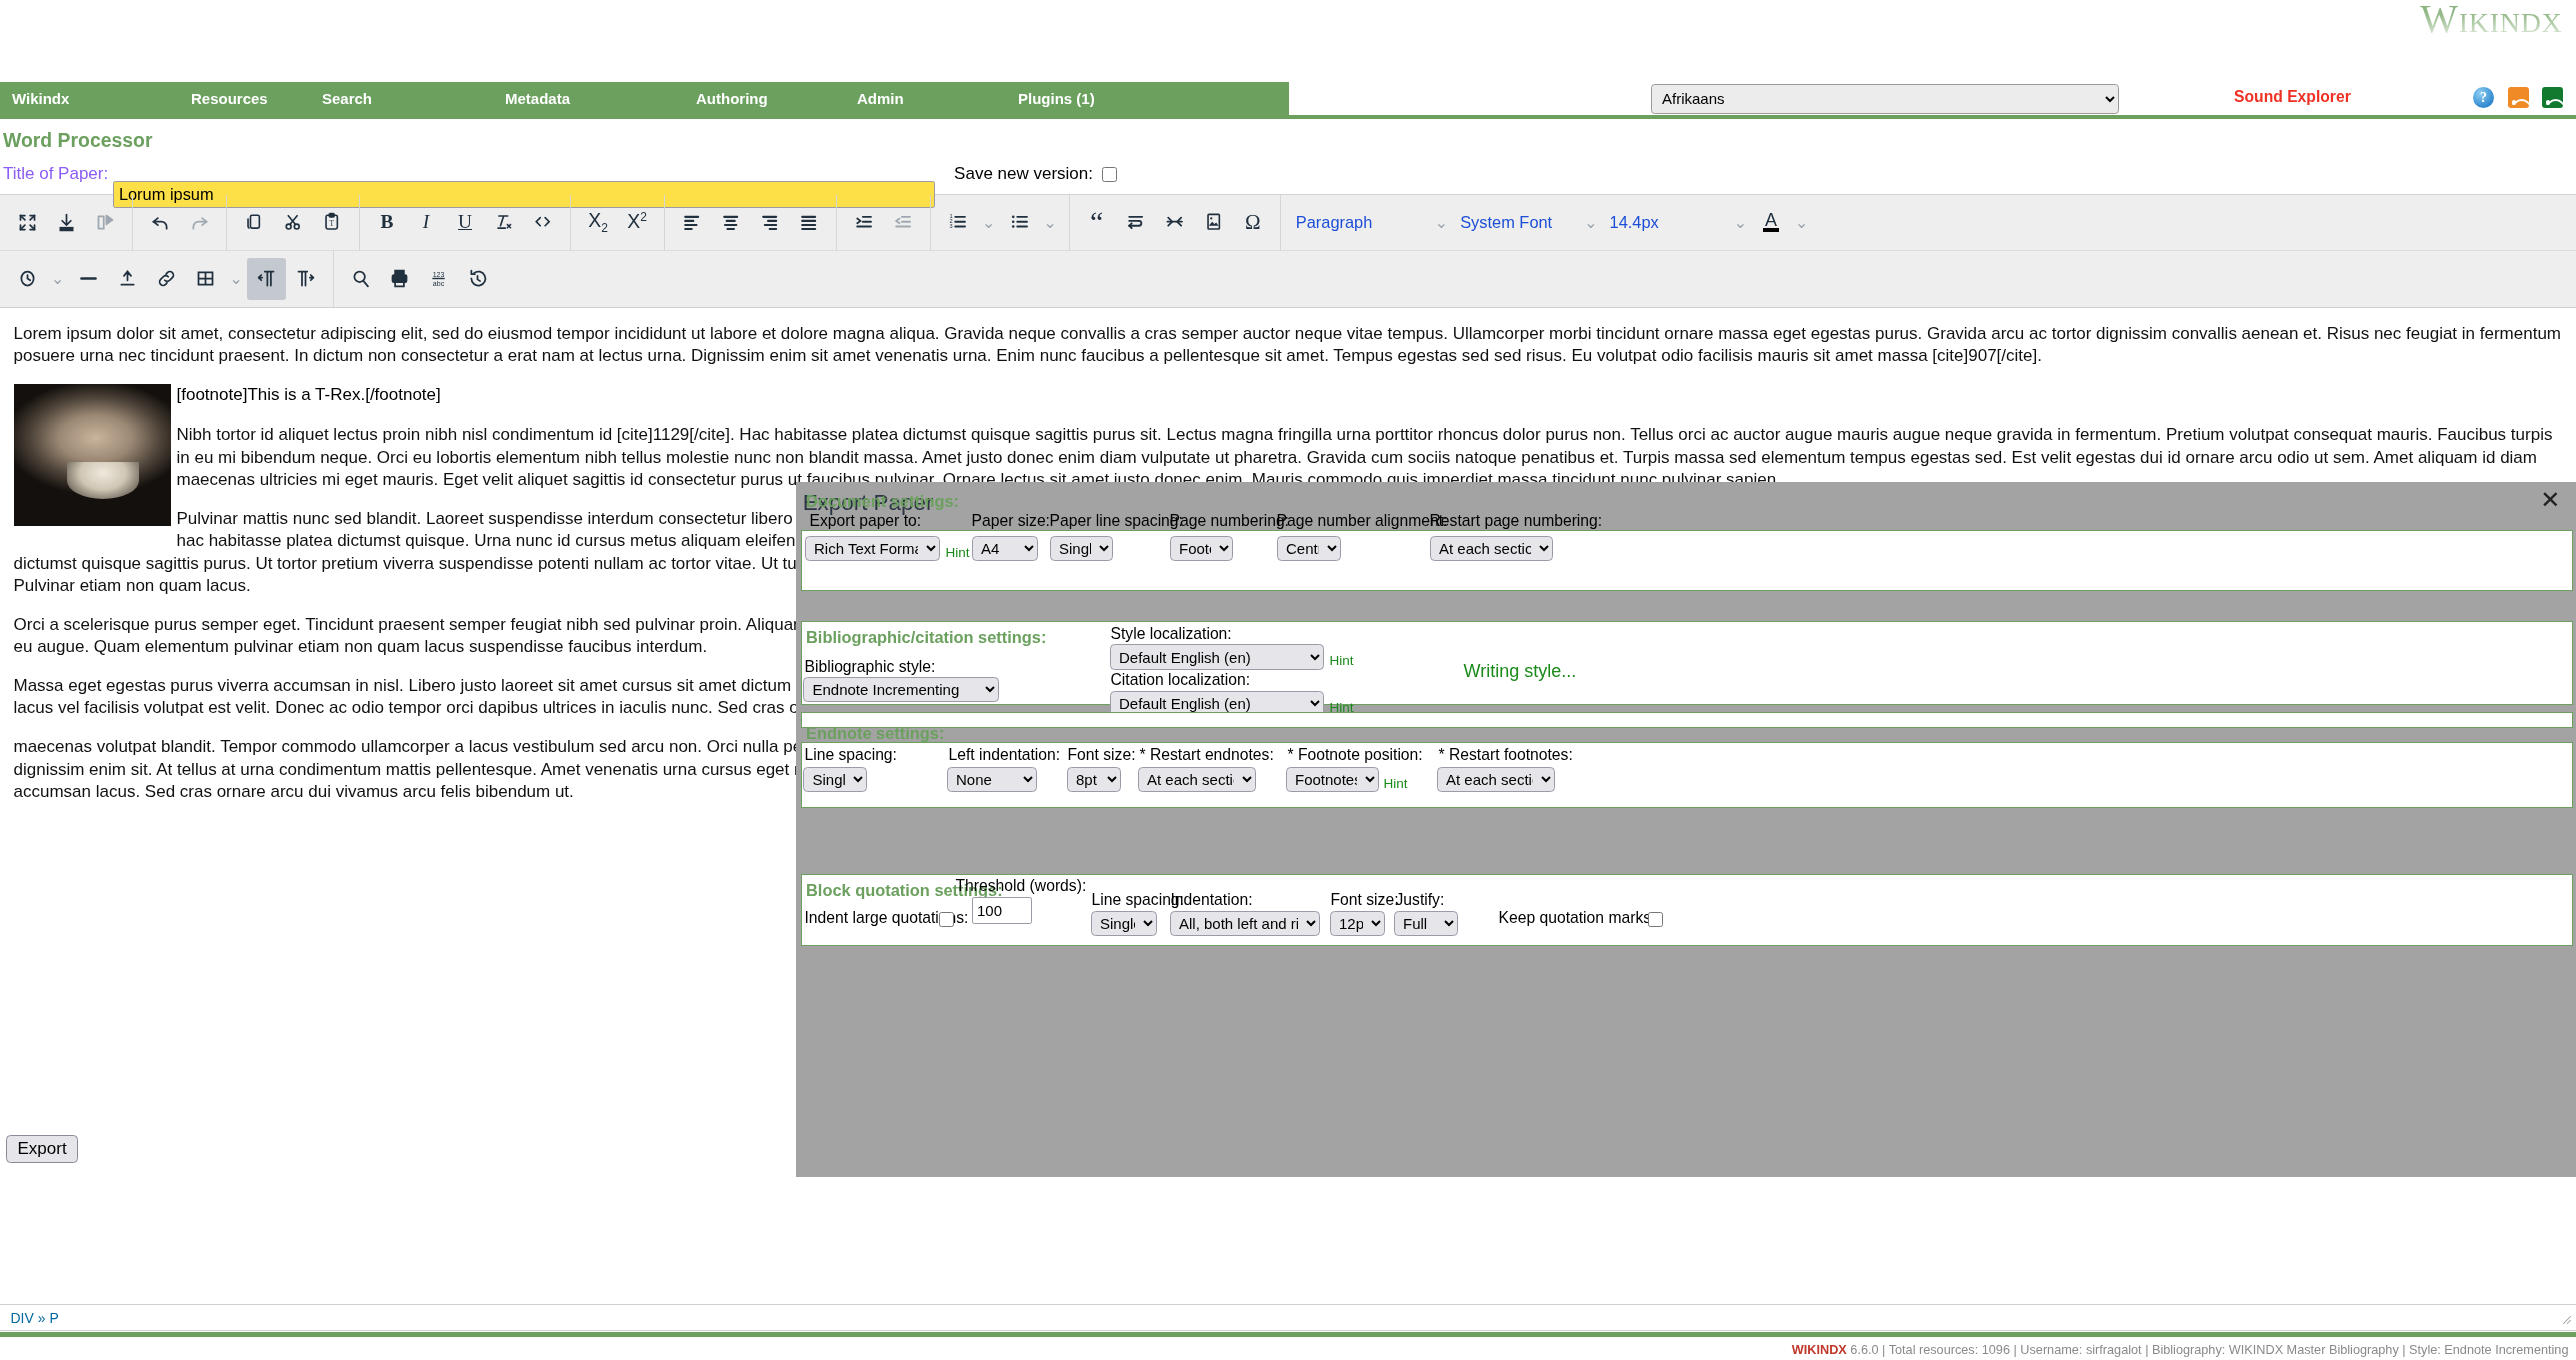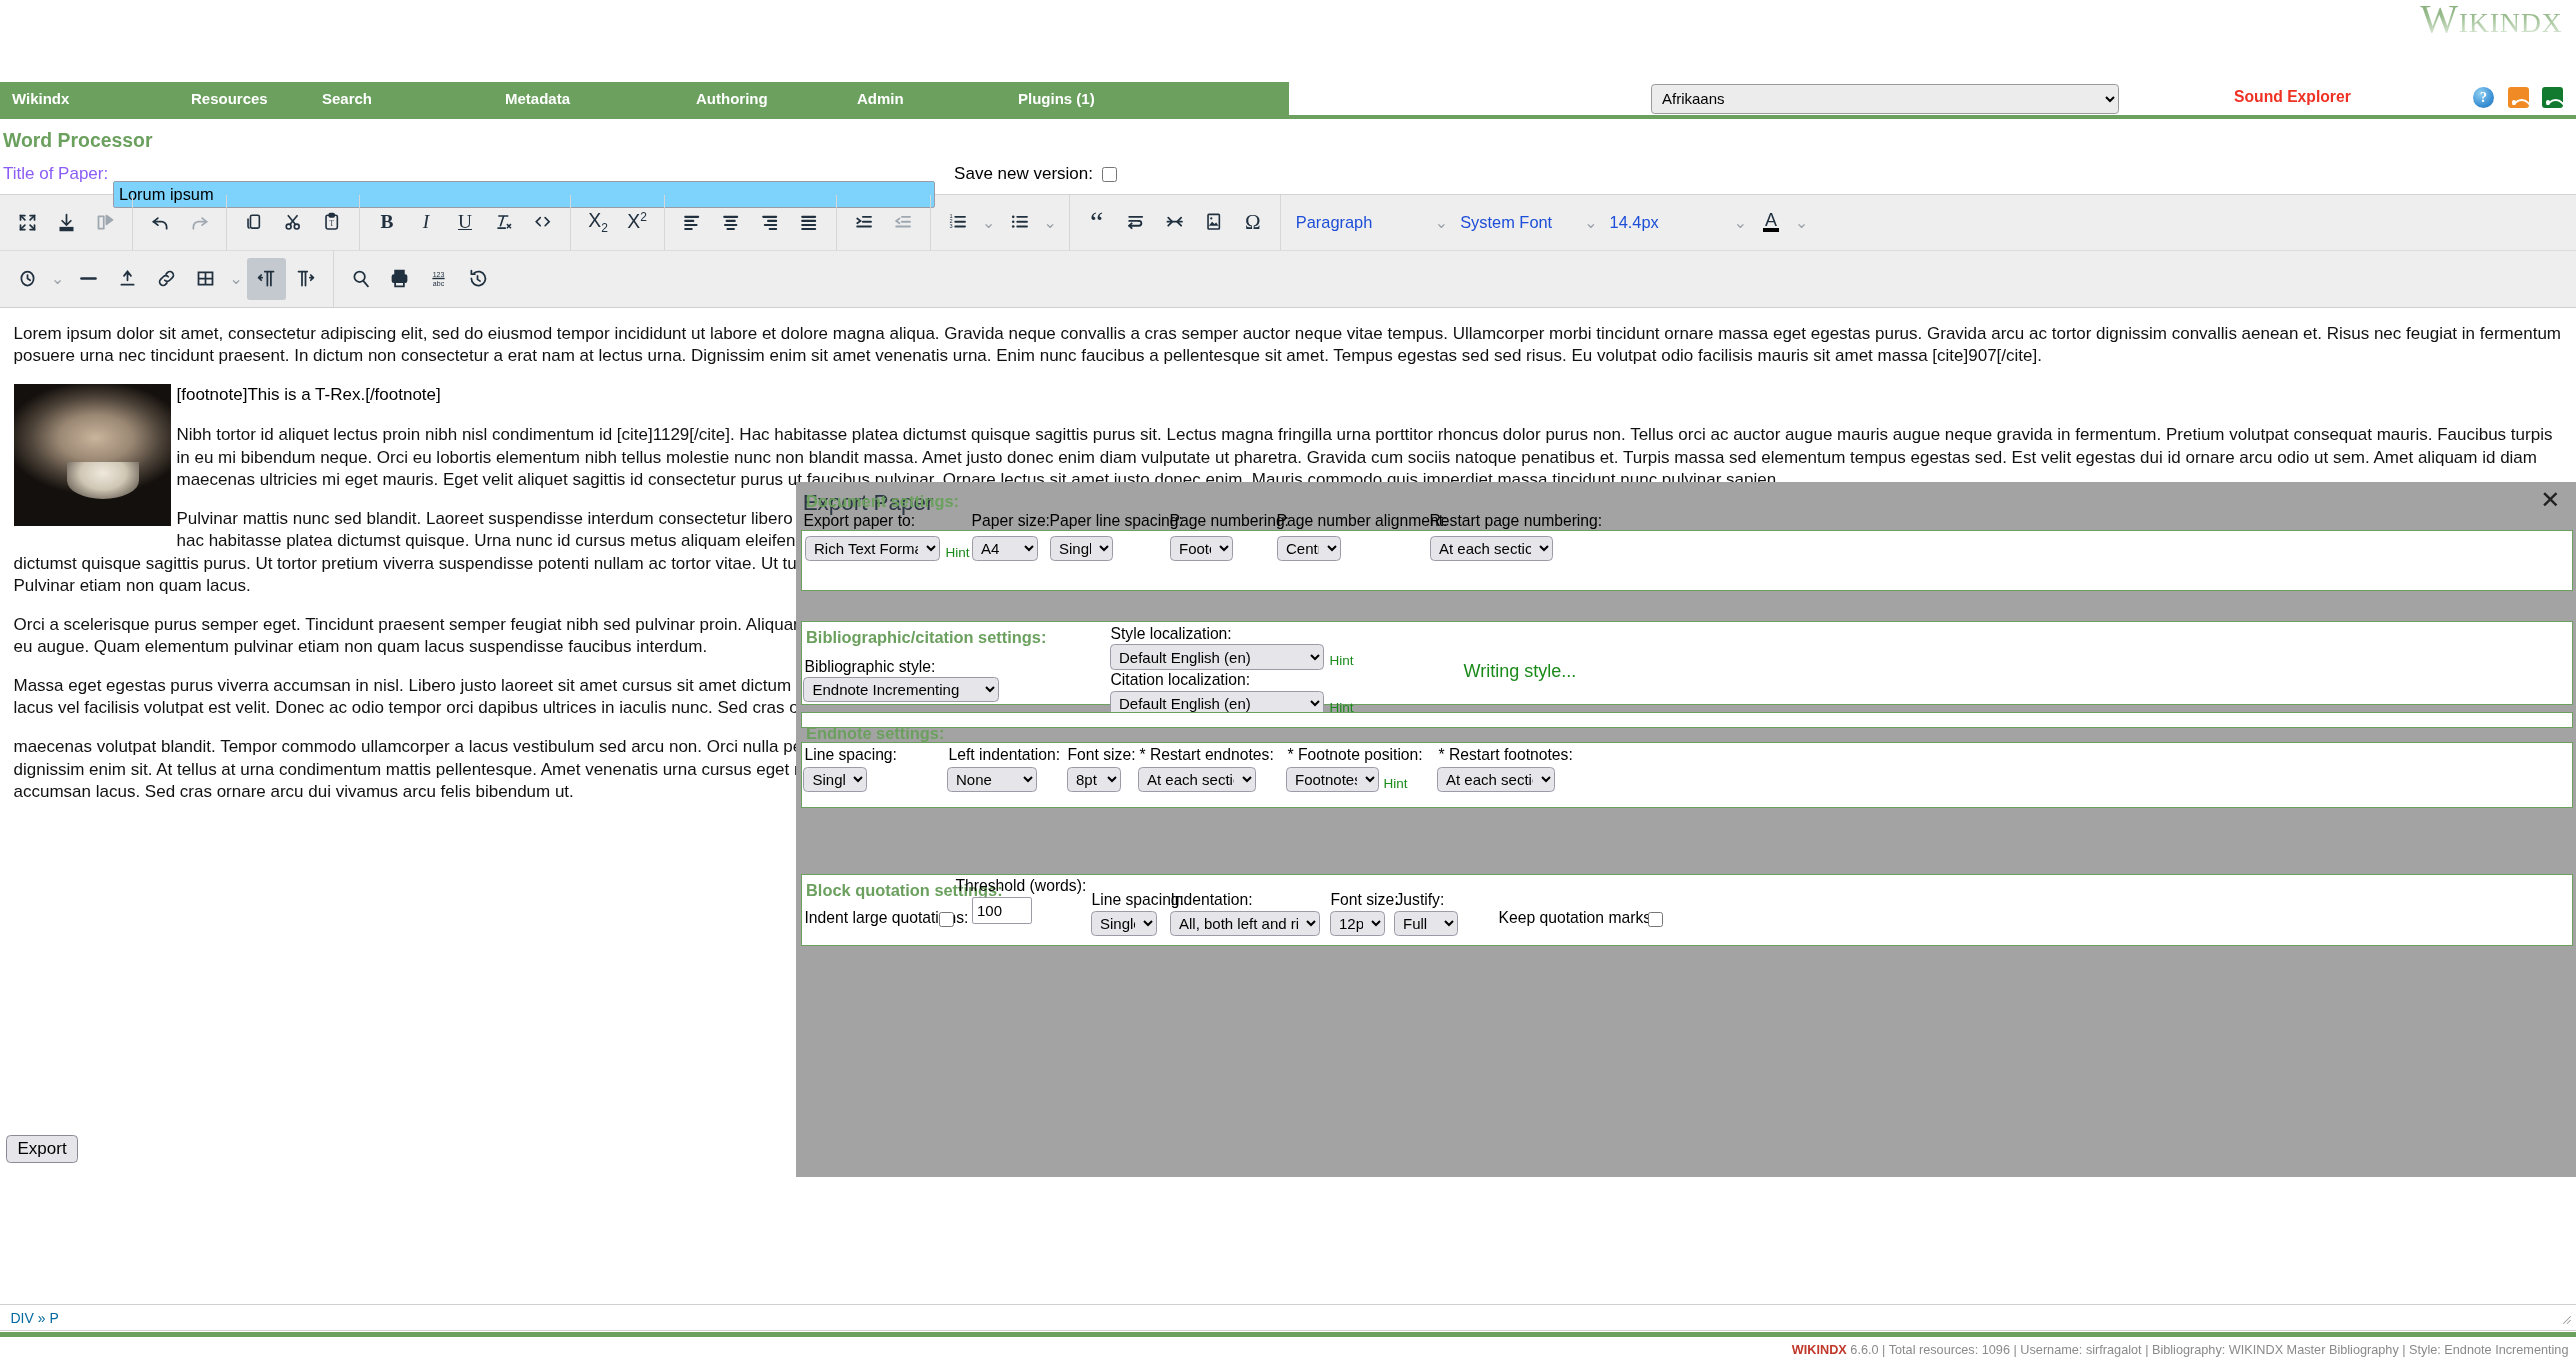--- a/index.html
+++ b/index.html
@@ -153,21 +153,21 @@
   }
   #title-label { font-size: 17px; color: #8b5cf6; white-space: nowrap; }
   #paper-title-input {
     margin-left: 4.5px;
     width: 822px; height: 27px;
     font-family: "Liberation Sans", sans-serif;
     font-size: 16.4px;
     padding: 1.5px 5.2px;
     border: 0.7px solid #9b9ba8;
     border-radius: 2.2px;
-    background: #7dd3fc;
+    background: #fde047;
     margin-top: 40px;
   }
   #save-version-label { margin-left: 19.4px; font-size: 17px; white-space: nowrap; }
   #save-version-checkbox {
     margin-left: 9px;
     width: 15px; height: 15px;
   }
 
   
   #toolbar {
@@ -691,21 +691,21 @@
   <p>maecenas volutpat blandit. Tempor commodo ullamcorper a lacus vestibulum sed arcu non. Orci nulla pellentesque dignissim enim. Diam vulputate ut pharetra sit amet aliquam id diam. Eget egestas purus viverra accumsan in nisl nisi scelerisque eu. Diam vel quam elementum pulvinar etiam non quam. Placerat orci nulla pellentesque dignissim enim sit. At tellus at urna condimentum mattis pellentesque. Amet venenatis urna cursus eget nunc scelerisque viverra mauris in. Accumsan tortor posuere ac ut consequat semper viverra nam. Viverra orci sagittis eu volutpat odio. Eros in cursus turpis massa tincidunt dui ut ornare lectus. Risus commodo viverra maecenas accumsan lacus. Sed cras ornare arcu dui vivamus arcu felis bibendum ut.</p>
 </div>
 
 <div id="export-dialog">
   <div id="export-title">Export Paper</div>
   <div id="export-close">✕</div>
 
   <div class="fieldset" style="left:4.5px; top:48px; width:1772px; height:61px;">
     <div class="legend" style="position:absolute;left:4.5px;top:-39px;">Document settings:</div>
 
-    <div style="position:absolute;left:2px;top:-19.4px;" class="fld-label">Export paper to:</div>
+    <div style="position:absolute;left:8px;top:-19.4px;" class="fld-label">Export paper to:</div>
     <select class="ui" style="position:absolute;left:3px;top:4.5px;width:135px;">
       <option>Rich Text Format (RTF)</option>
     </select>
     <span class="hint" style="position:absolute;left:144px;top:14px;">Hint</span>
 
     <div class="fld-label" style="position:absolute;left:170px;top:-19.4px;">Paper size:</div>
     <select class="ui" style="position:absolute;left:170px;top:4.5px;width:66px;">
       <option>A4</option>
     </select>
 

